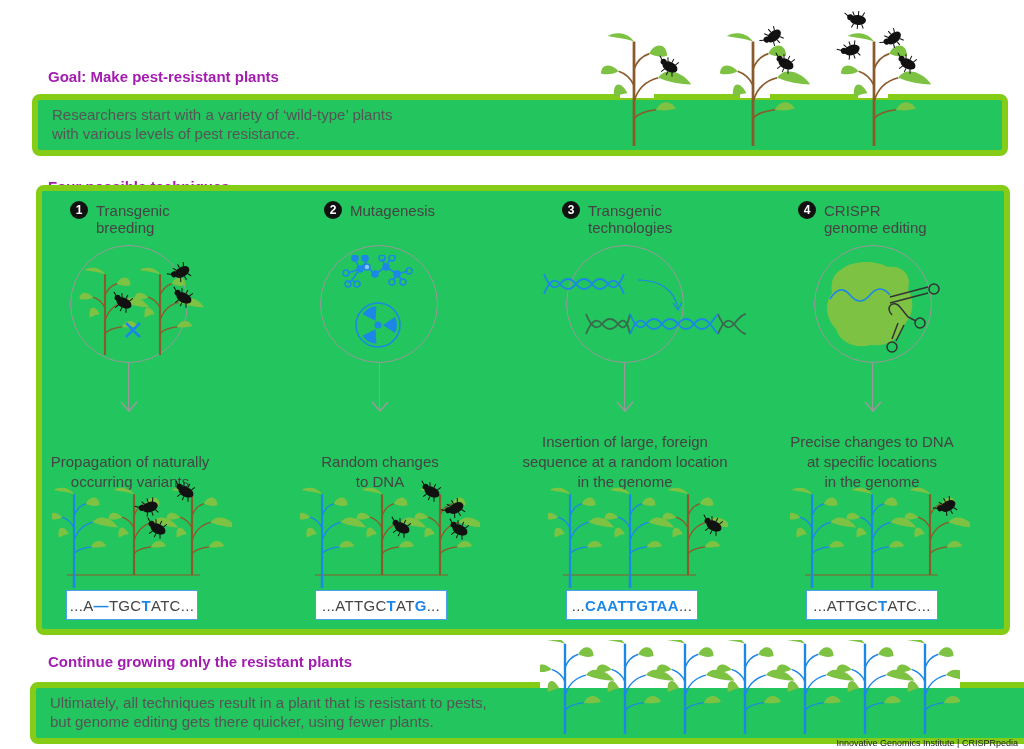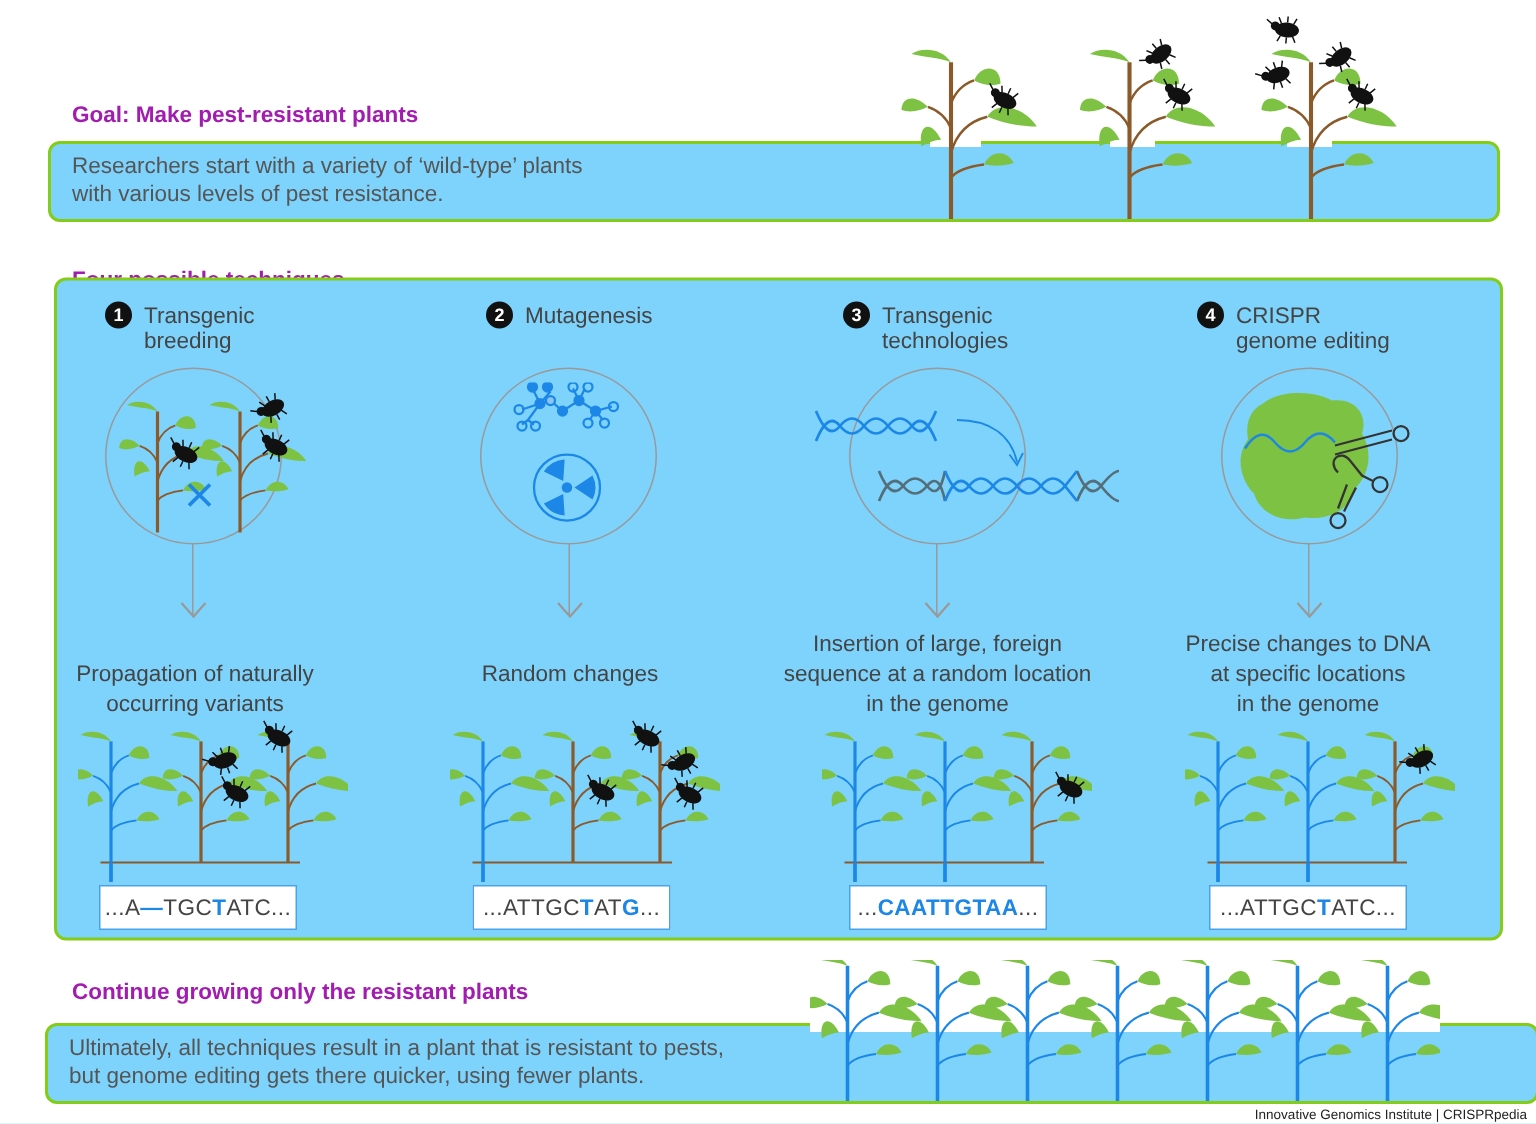--- a/index.html
+++ b/index.html
@@ -1,28 +1,28 @@
 <!DOCTYPE html>
 <html><head>
 <meta charset="utf-8">
 <style>
   html, body { margin:0; padding:0; background:#fff; }
   body { width:1024px; height:749px; position:relative; overflow:hidden;
          font-family:"Liberation Sans", sans-serif; color:#222; }
   .abs { position:absolute; }
   .h-title { font-weight:bold; font-size:15px; color:#a21caf; }
-  .box { border:2px solid #84cc16; border-radius:8px; background:#7dd3fc; }
+  .box { border:6px solid #84cc16; border-radius:8px; background:#22c55e; }
   .body-text { font-size:15px; color:#555; line-height:19px; }
   .tech-head { font-size:15px; color:#444; line-height:17px; display:flex; }
   .num { width:18px; height:18px; border-radius:50%; background:#111; color:#fff;
          font-weight:bold; font-size:12px; display:flex; align-items:center;
          justify-content:center; margin-right:8px; flex:none; margin-top:-1px; }
   .circle { position:absolute; width:116px; height:116px; border:1.5px solid #999;
             border-radius:50%; background:transparent; }
-  .desc { font-size:15px; color:#444; text-align:center; line-height:20px; }
+  .desc { font-size:15px; color:#444; text-align:center; line-height:20px;margin-top:12px; }
   .seq { position:absolute; border:1.5px solid #4aa3e8; background:#fff; height:28px;
          font-size:15px; color:#444; display:flex; align-items:center; justify-content:center;
          letter-spacing:0.3px; }
   .seq b { color:#1c87e6; }
   .seq .blue-bold { color:#1c87e6; font-weight:bold; }
   .credit { font-size:9px; color:#222;padding-left:36px; }
 </style>
 </head>
 <body>
 
@@ -209,20 +209,21 @@
     <path d="M0 -5 L-8 -17 A18 18 0 0 1 8 -17 Z" fill="#1c87e6" transform="rotate(90)"></path>
     <path d="M0 -5 L-8 -17 A18 18 0 0 1 8 -17 Z" fill="#1c87e6" transform="rotate(210)"></path>
   </g>
 </svg>
 <div class="abs" style="left:379px;top:362px;width:1px;height:48px;background:#999;"></div>
 <svg class="abs" style="left:371px;top:400px;width:18px;height:14px;">
     <path d="M1 2 L9 11 L17 2" stroke="#999" stroke-width="1.5" fill="none"></path>
   </svg>
 <div class="abs desc" style="left:280px;top:440px;width:200px;">
   <div>Random changes</div>
+  <div>to DNA</div>
 </div>
 <svg class="abs" style="left:300px;top:478px;width:180px;height:110px;">
   <line x1="15" y1="97" x2="148" y2="97" stroke="#8b5a2b" stroke-width="1.2"></line>
   <line x1="22" y1="97" x2="22" y2="110" stroke="#1c87e6" stroke-width="2.5"></line>
   <g transform="translate(22,97) scale(0.85)">
       <use href="#plant-blue"></use>
     </g>
   <g transform="translate(82,97) scale(0.85)">
       <use href="#plant-brown"></use>
     </g>

